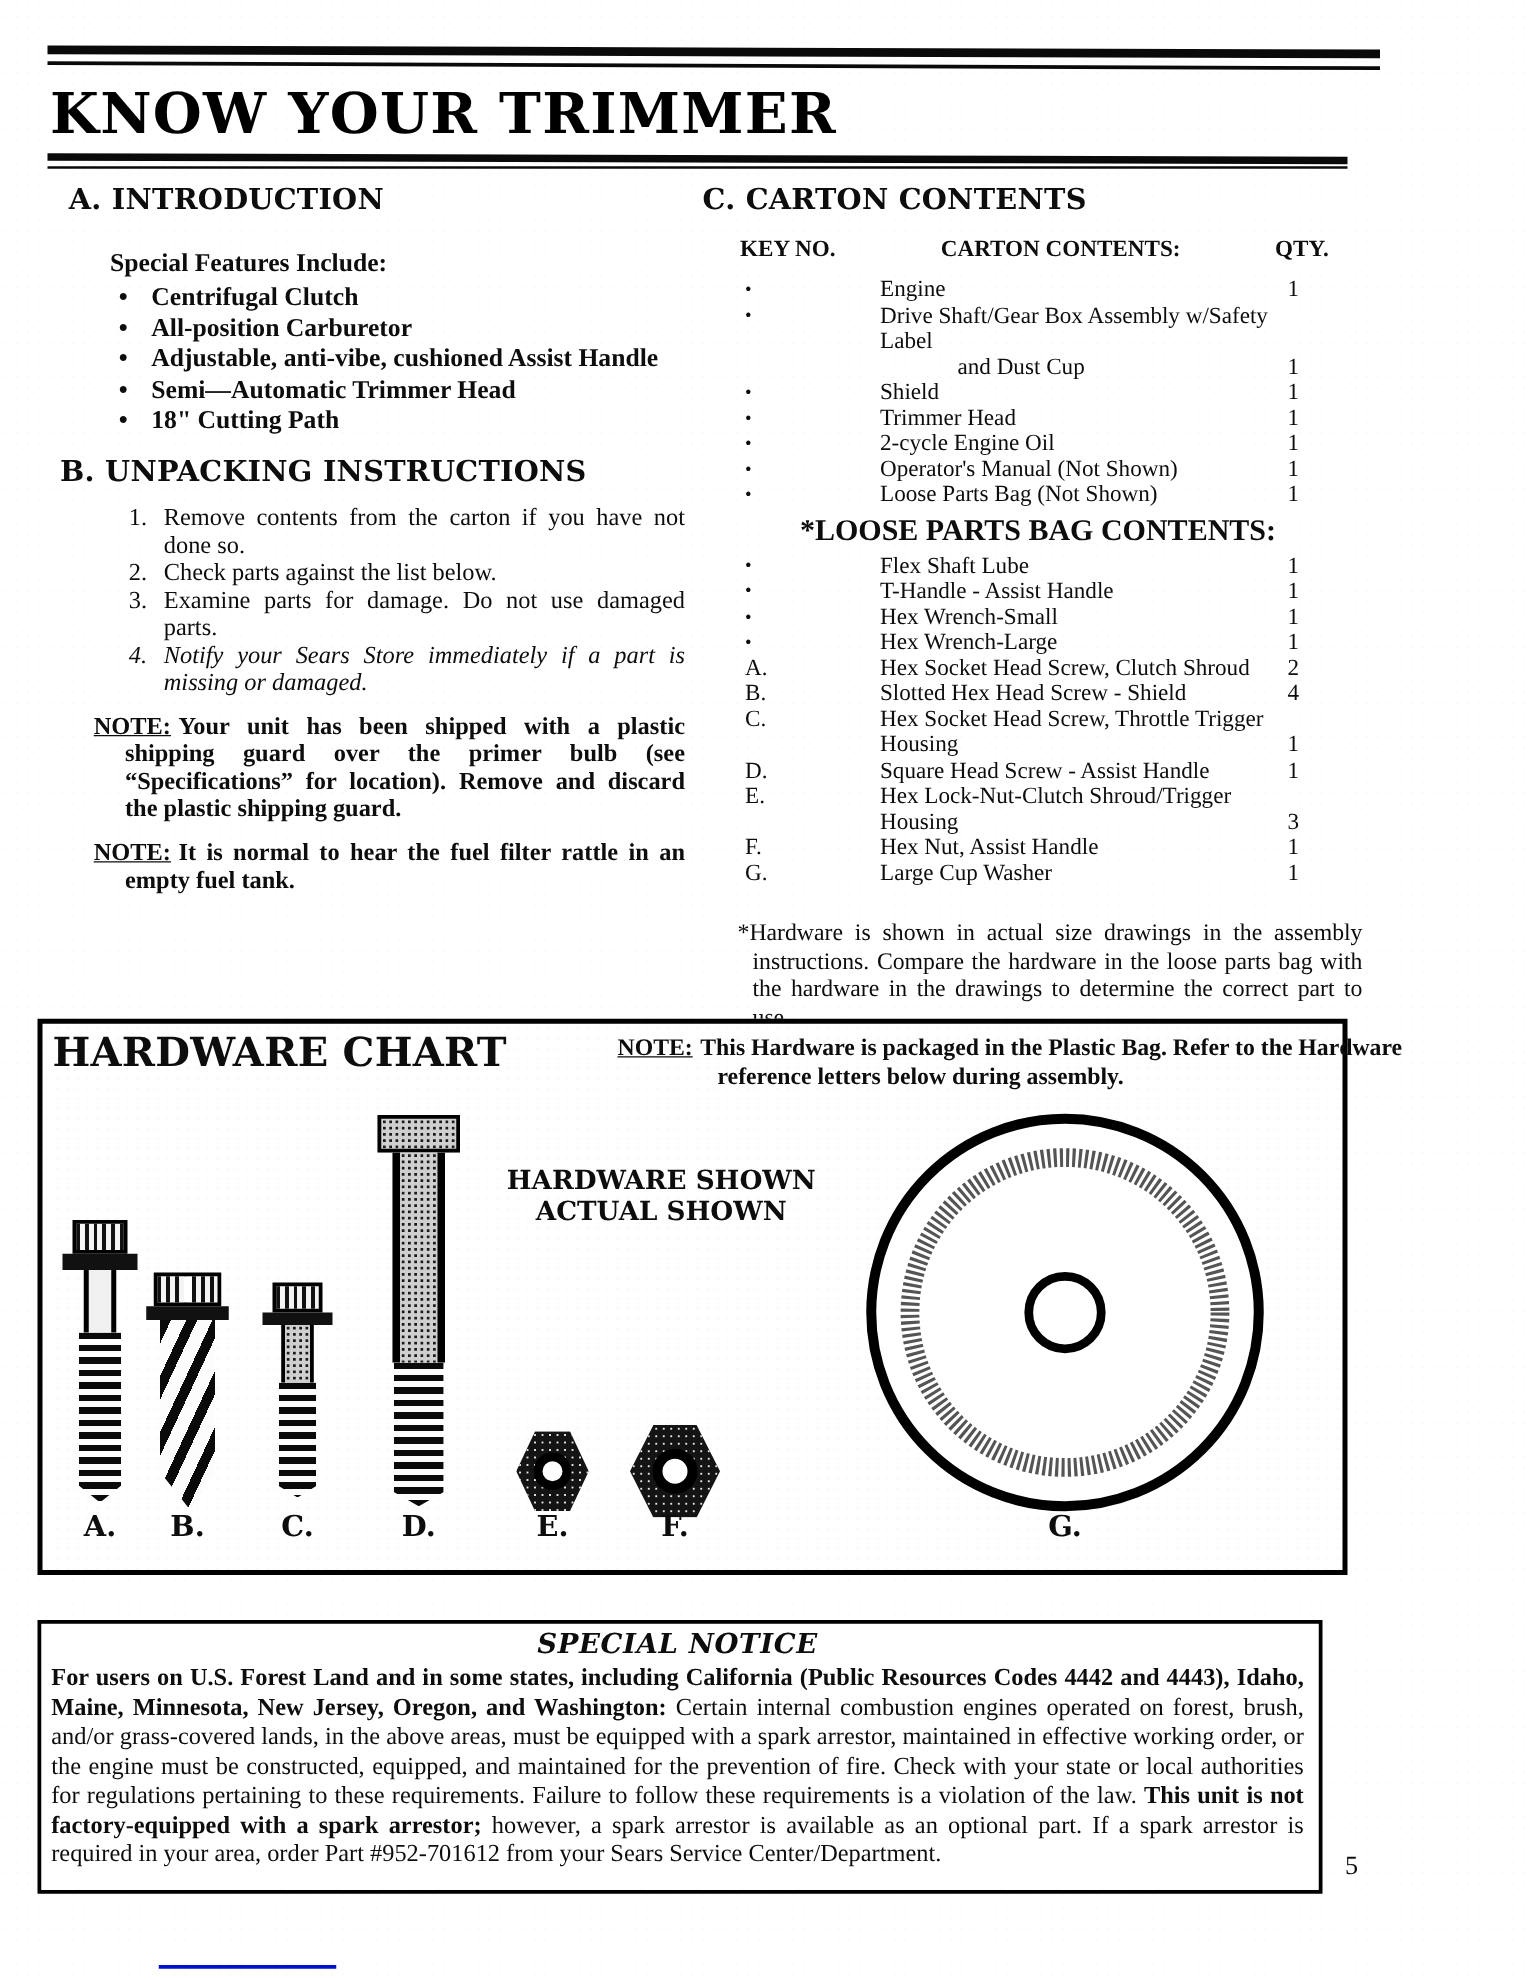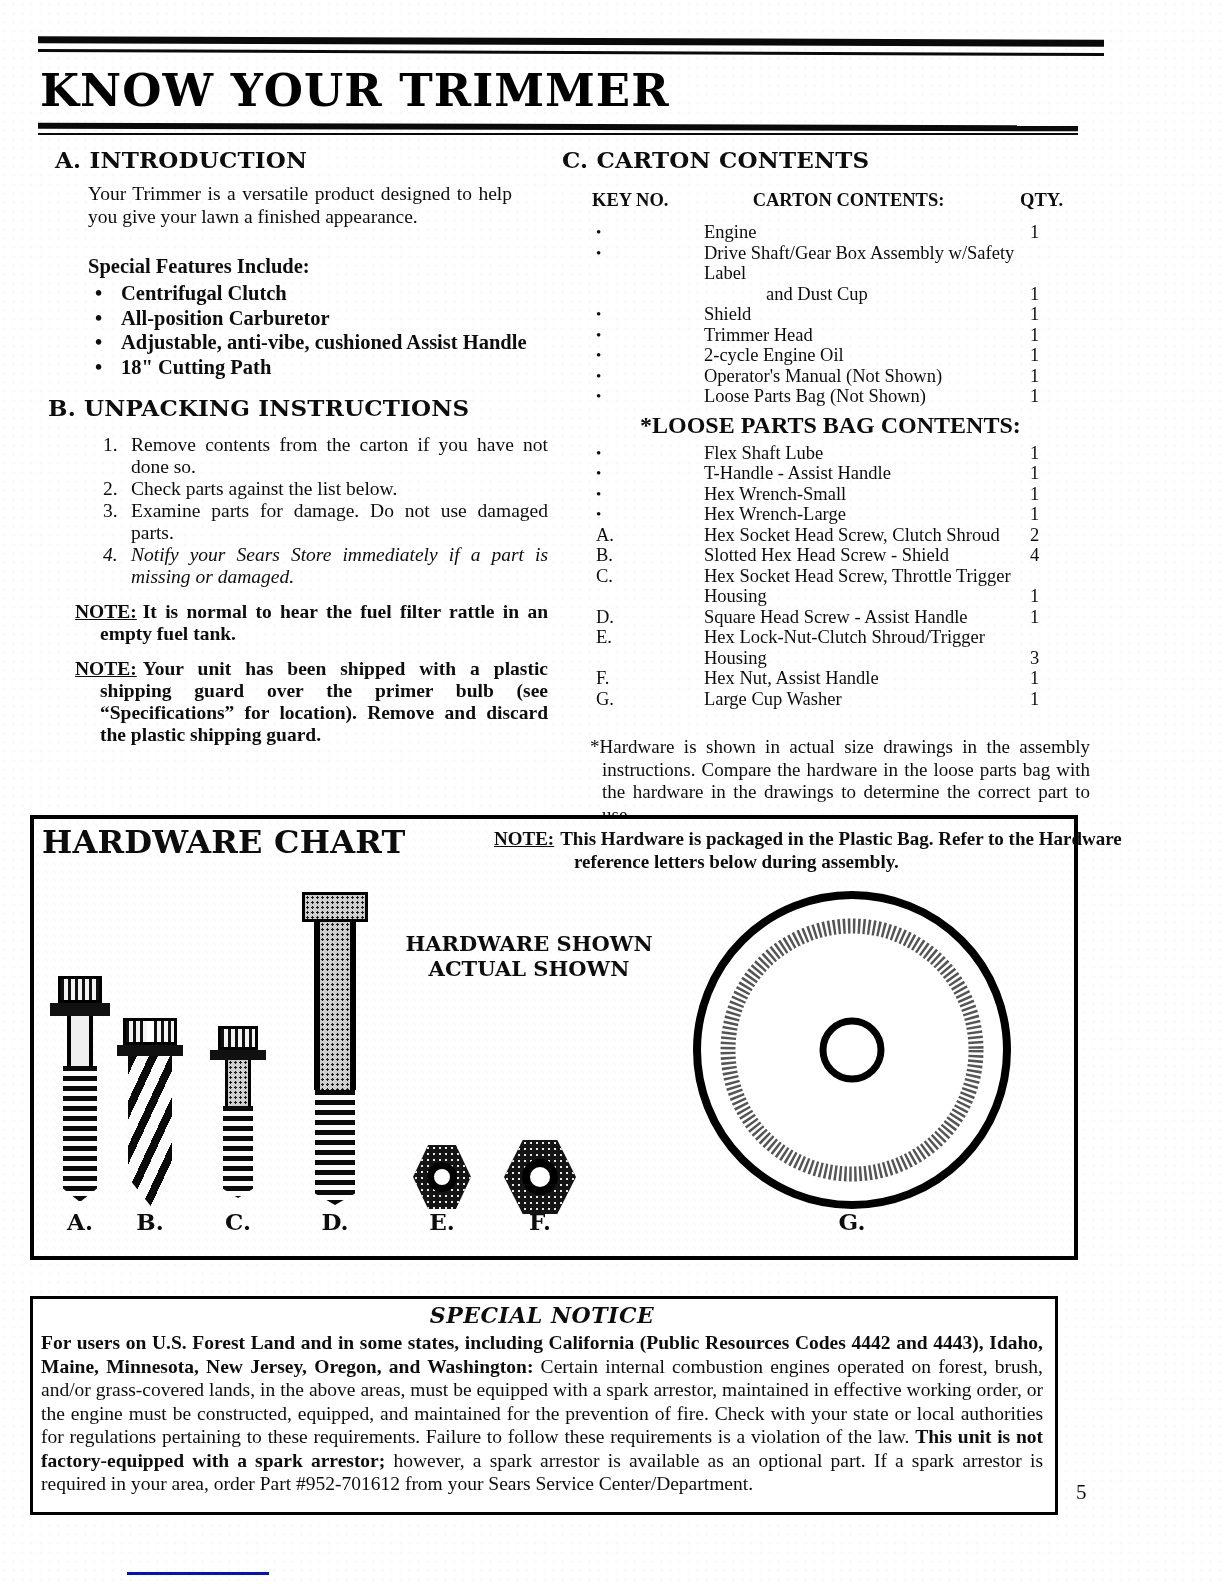--- a/index.html
+++ b/index.html
@@ -97,27 +97,27 @@
 <div class="page">
 
   <div class="rule rule-top1"></div>
   <div class="rule rule-top2"></div>
   <h1 class="page-title">KNOW YOUR TRIMMER</h1>
   <div class="rule rule-title1"></div>
   <div class="rule rule-title2"></div>
 
   <div class="col-left">
     <h2 style="margin-left:10px;">A. INTRODUCTION</h2>
-    <p class="intro-para">Your Trimmer is a versatile product designed to help you give your lawn a finished appearance.</p>
 
     <div class="features-heading">Special Features Include:</div>
     <div class="features">
       <div class="feature">Centrifugal Clutch</div>
       <div class="feature">All-position Carburetor</div>
       <div class="feature">Adjustable, anti-vibe, cushioned Assist Handle</div>
+      <div class="feature">Semi—Automatic Trimmer Head</div>
       <div class="feature">18" Cutting Path</div>
     </div>
 
     <h2 class="sec-b" style="margin-left:3px;">B. UNPACKING INSTRUCTIONS</h2>
     <div class="steps">
       <div class="step">
         <span class="snum">1.</span>
         <span class="stext">Remove contents from the carton if you have not done so.</span>
       </div>
       <div class="step">
@@ -127,22 +127,22 @@
       <div class="step">
         <span class="snum">3.</span>
         <span class="stext">Examine parts for damage. Do not use damaged parts.</span>
       </div>
       <div class="step italic">
         <span class="snum">4.</span>
         <span class="stext">Notify your Sears Store immediately if a part is missing or damaged.</span>
       </div>
     </div>
 
+    <p class="bnote"><span class="note-label">NOTE:</span><span>Your unit has been shipped with a plastic shipping guard over the primer bulb (see “Specifications” for location).  Remove and discard the plastic shipping guard.</span></p>
     <p class="bnote"><span class="note-label">NOTE:</span><span>It is normal to hear the fuel filter rattle in an empty fuel tank.</span></p>
-    <p class="bnote"><span class="note-label">NOTE:</span><span>Your unit has been shipped with a plastic shipping guard over the primer bulb (see “Specifications” for location).  Remove and discard the plastic shipping guard.</span></p>
   </div>
 
   <div class="col-right">
     <h2>C. CARTON CONTENTS</h2>
 
     <div class="ctable-header">
       <span class="hkey">KEY NO.</span>
       <span class="hdesc">CARTON CONTENTS:</span>
       <span class="hqty">QTY.</span>
     </div>

